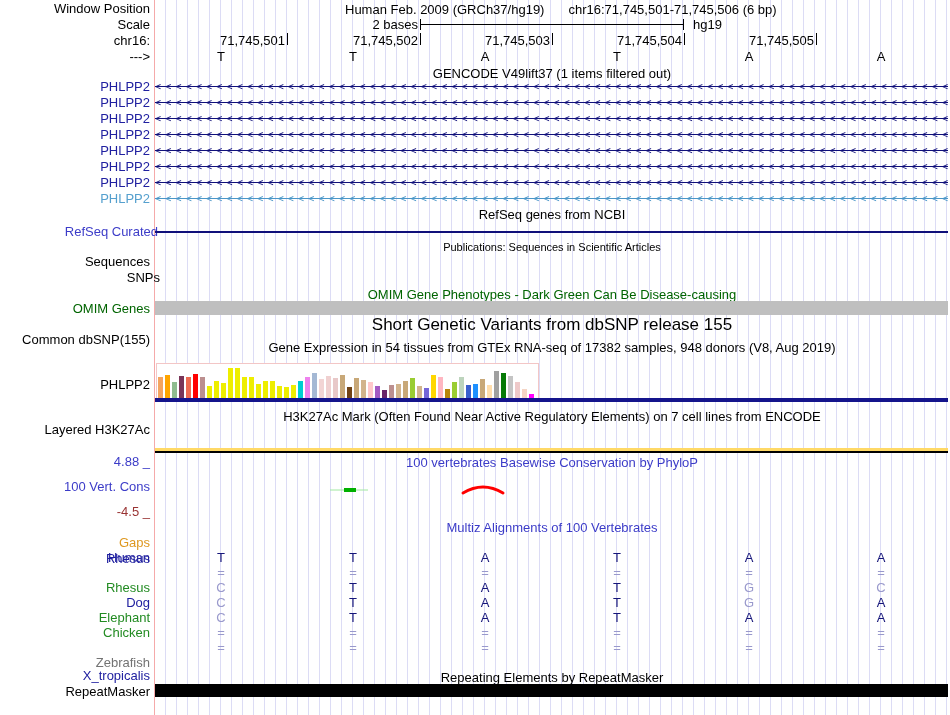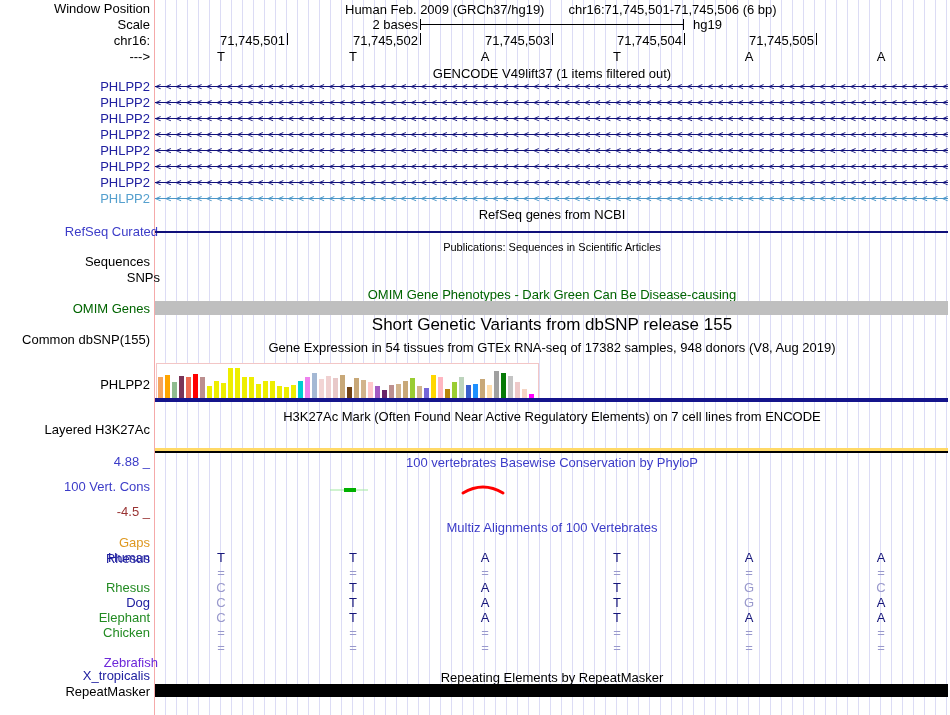--- a/index.html
+++ b/index.html
@@ -254,20 +254,20 @@
       <div class="abs mz-cell" style="top: 626px; left: 607px; color: rgb(153, 153, 204);">=</div>
       <div class="abs mz-cell" style="top: 626px; left: 739px; color: rgb(153, 153, 204);">=</div>
       <div class="abs mz-cell" style="top: 626px; left: 871px; color: rgb(153, 153, 204);">=</div>
       <div class="abs gutter-label" style="top: 669px; color: rgb(32, 32, 160);">X_tropicalis</div>
       <div class="abs mz-cell" style="top: 641px; left: 211px; color: rgb(153, 153, 204);">=</div>
       <div class="abs mz-cell" style="top: 641px; left: 343px; color: rgb(153, 153, 204);">=</div>
       <div class="abs mz-cell" style="top: 641px; left: 475px; color: rgb(153, 153, 204);">=</div>
       <div class="abs mz-cell" style="top: 641px; left: 607px; color: rgb(153, 153, 204);">=</div>
       <div class="abs mz-cell" style="top: 641px; left: 739px; color: rgb(153, 153, 204);">=</div>
       <div class="abs mz-cell" style="top: 641px; left: 871px; color: rgb(153, 153, 204);">=</div>
-      <div class="abs gutter-label" style="top: 656px; color: #6d28d9; padding-left: 8px;">Zebrafish</div>
+      <div class="abs gutter-label" style="top: 656px; color: #737373;">Zebrafish</div>
     </div>
 
   <div class="abs ctitle" style="top:671px;">Repeating Elements by RepeatMasker</div>
   <div class="abs gutter-label" style="top:685px;">RepeatMasker</div>
   <div class="abs trackline" style="top:684px;height:13px;background:#000;"></div>
 
 </div>
 
 </body></html>

